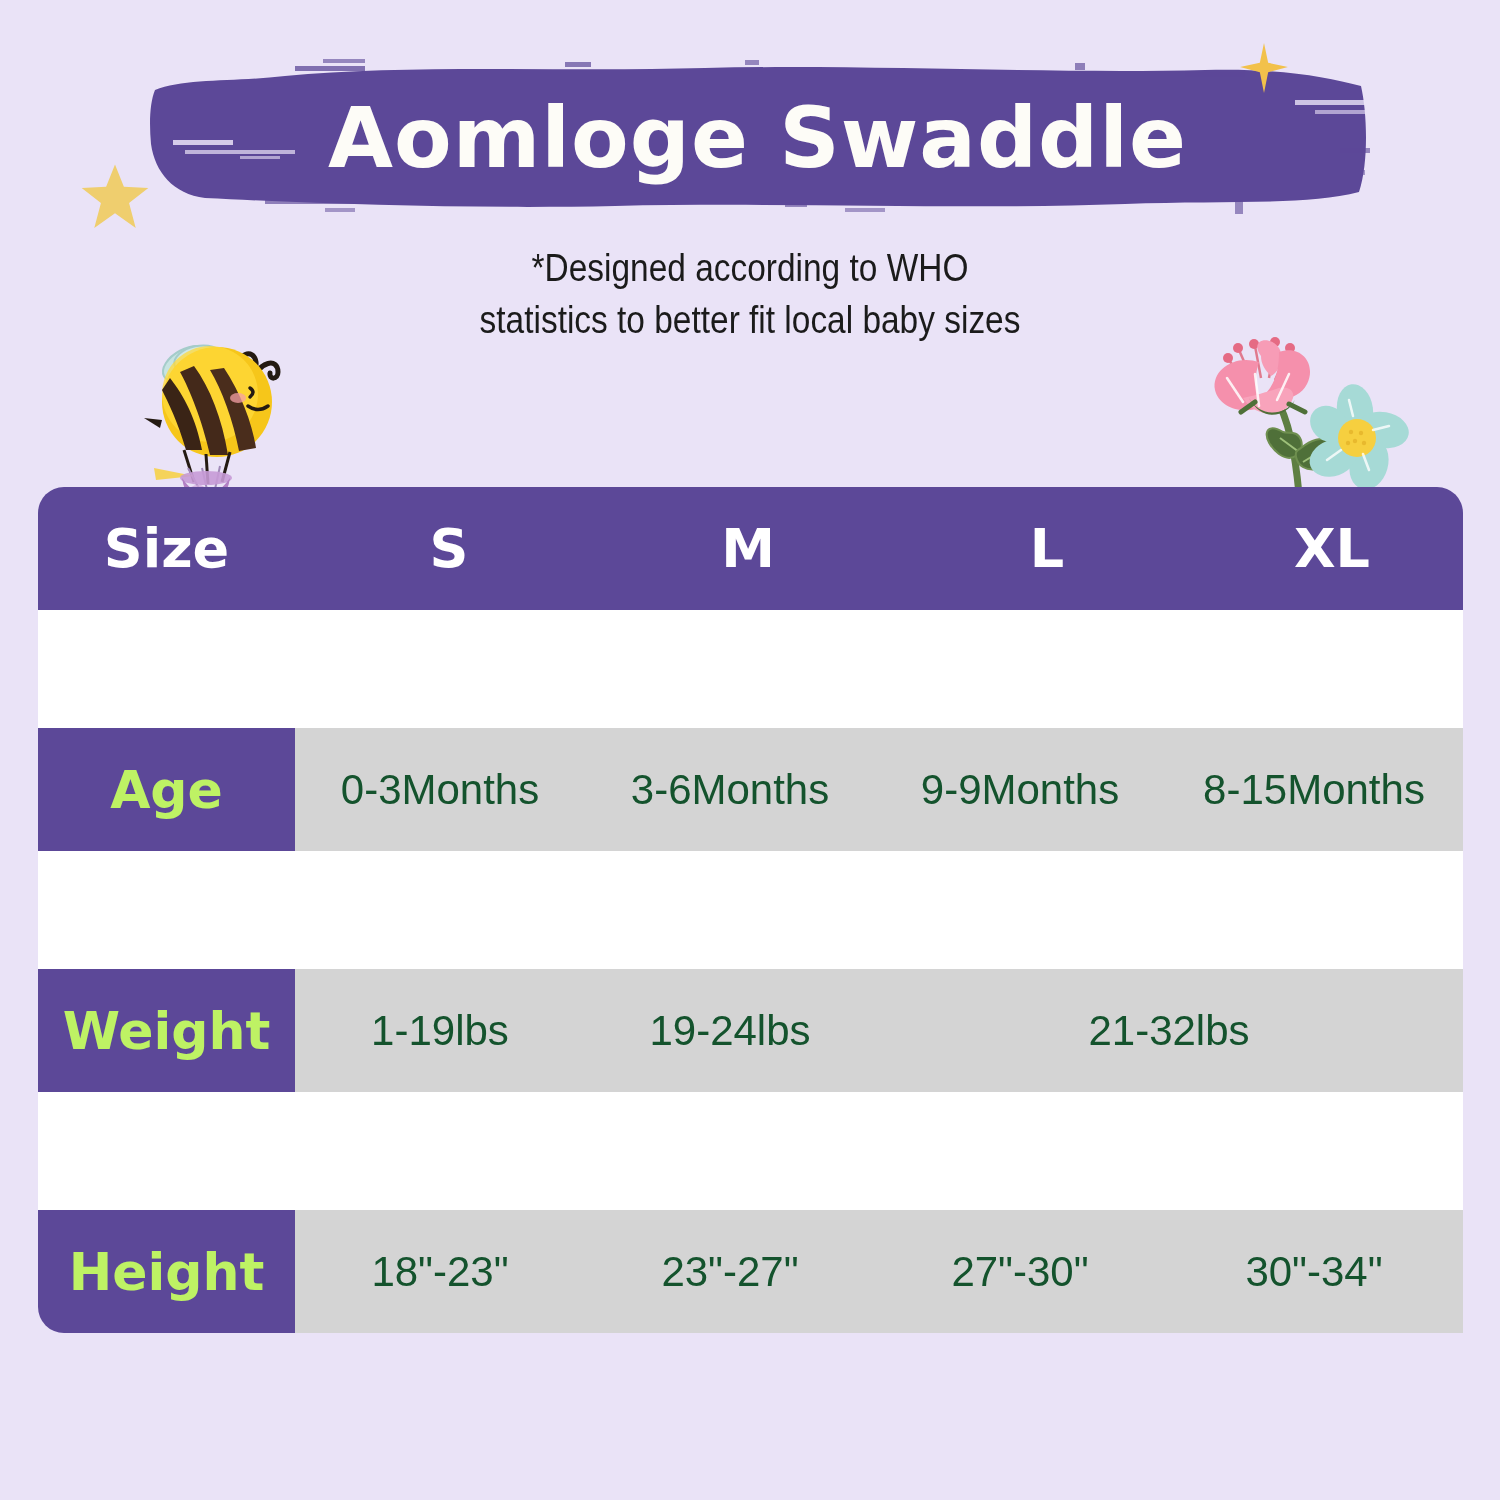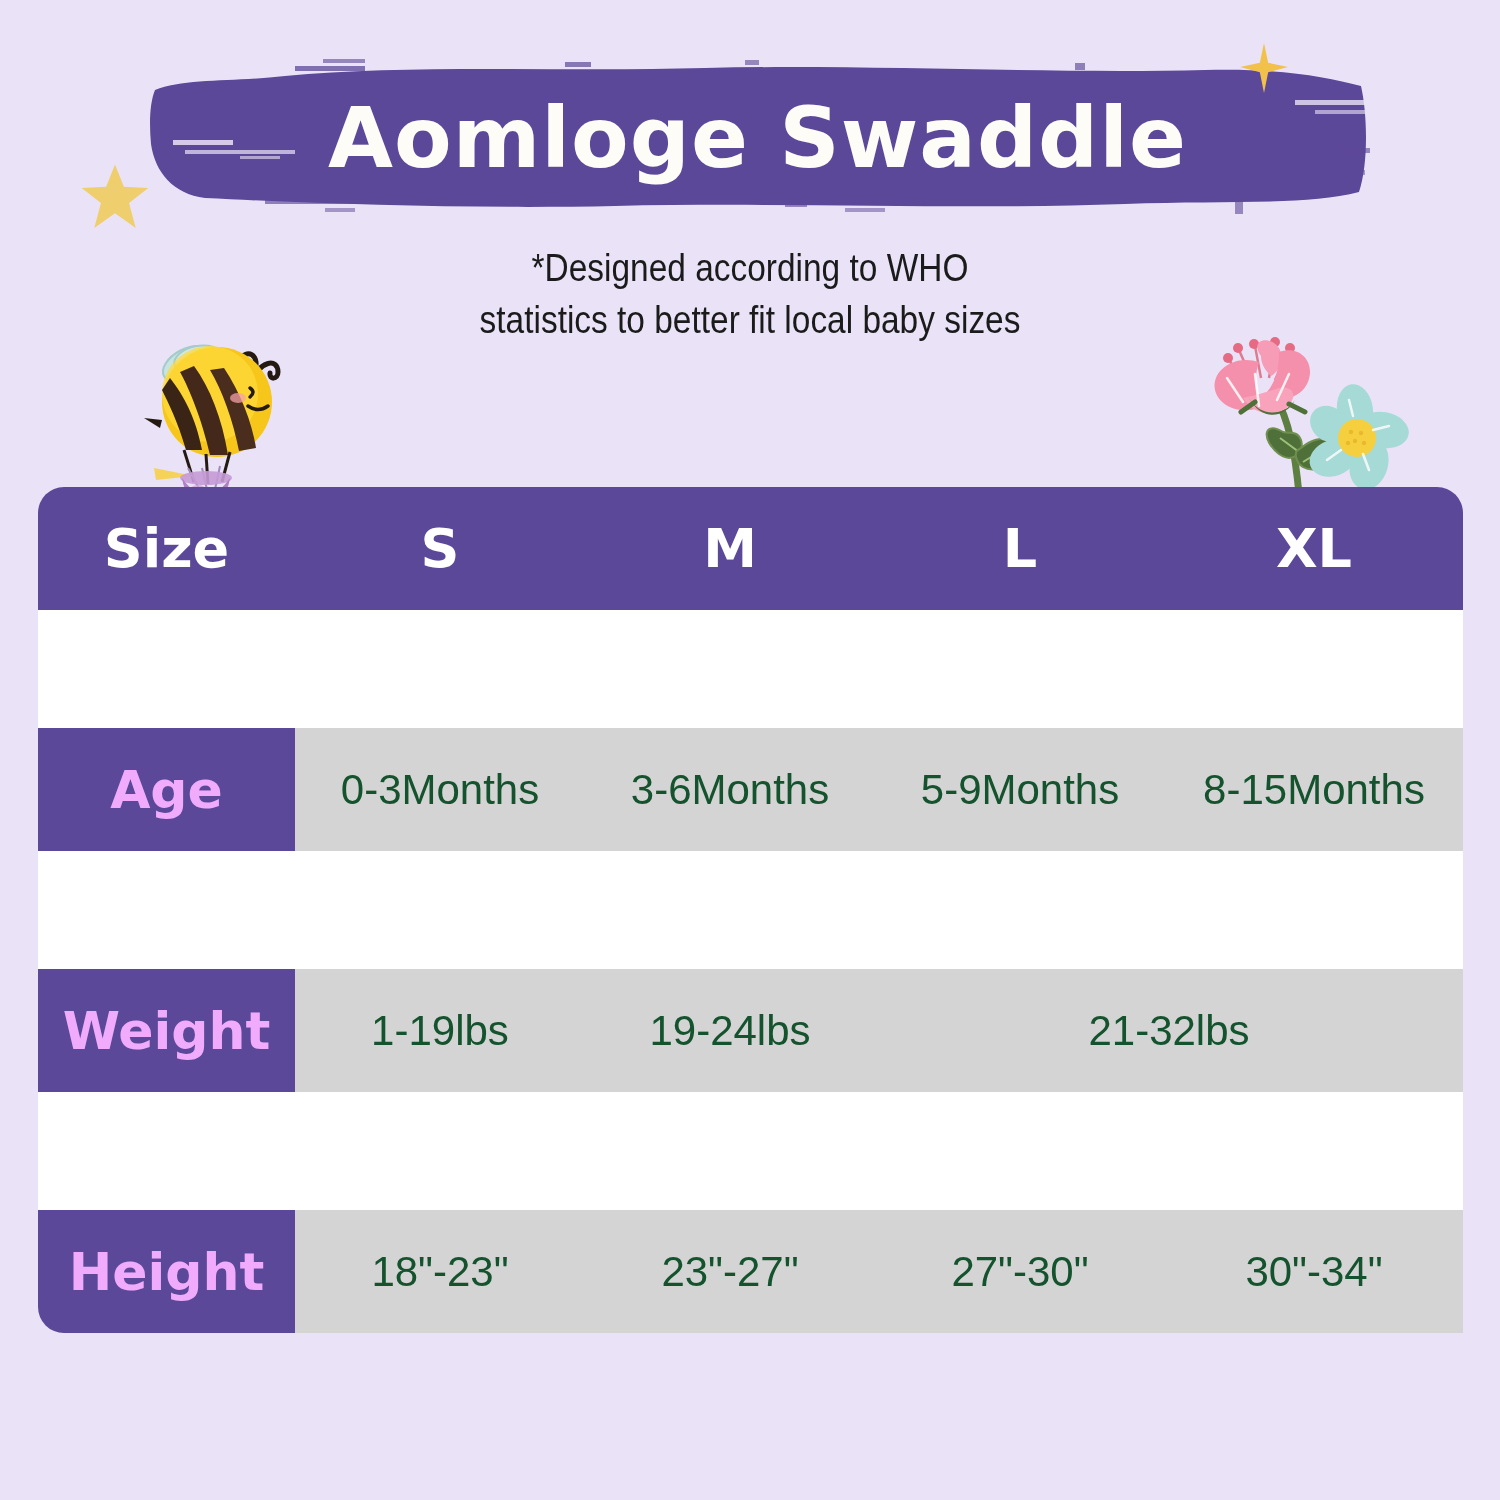--- a/index.html
+++ b/index.html
@@ -77,39 +77,40 @@
     top: 487px;
     width: 1425px;
   }
   .t-row { display: flex; width: 100%; }
 
   .head-row {
     height: 123px;
     background: #5c4898;
     border-radius: 26px 26px 0 0;
     align-items: center;
+    gap: 9px;
   }
   .head-cell {
     color: #ffffff;
     font-size: 54px;
     font-weight: bold;
     font-family: "DejaVu Sans", sans-serif;
     text-align: center;
   }
 
   .spacer-row { height: 118px; background: #ffffff; }
   .spacer-row.first { }
 
   .data-row { height: 123px; align-items: stretch; }
 
   .label-cell {
     width: 257px;
     flex: 0 0 257px;
     background: #5c4898;
-    color: #f0abfc;
+    color: #bef264;
     font-size: 52px;
     font-weight: bold;
     font-family: "DejaVu Sans", sans-serif;
     display: flex;
     align-items: center;
     justify-content: center;
   }
   .data-cell {
     background: #d4d4d4;
     color: #14532d;
@@ -305,21 +306,21 @@
     <div class="head-cell col-xl">XL</div>
   </div>
 
   <div class="t-row spacer-row first"></div>
 
   <div class="t-row data-row">
     <div class="label-cell">Age</div>
     <div class="values-wrap">
       <div class="data-cell col-s">0-3Months</div>
       <div class="data-cell col-m">3-6Months</div>
-      <div class="data-cell col-l">5-9Months</div>
+      <div class="data-cell col-l">9-9Months</div>
       <div class="data-cell col-xl">8-15Months</div>
     </div>
   </div>
 
   <div class="t-row spacer-row"></div>
 
   <div class="t-row data-row">
     <div class="label-cell">Weight</div>
     <div class="values-wrap">
       <div class="data-cell col-m">1-19lbs</div>

